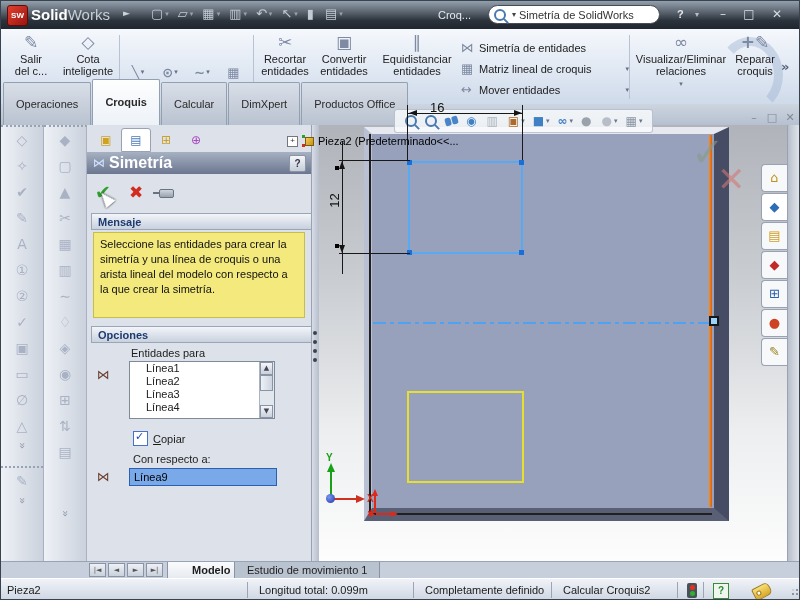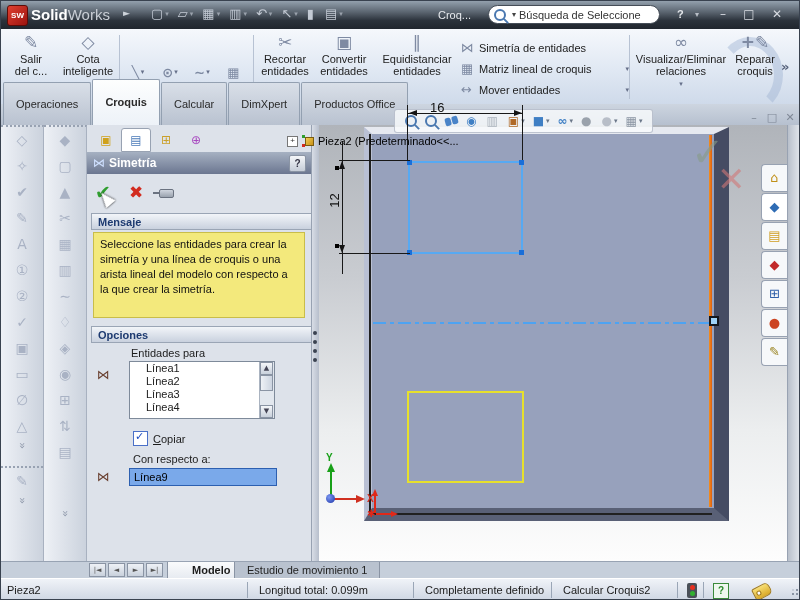--- a/index.html
+++ b/index.html
@@ -71,21 +71,21 @@
   
   #pm{left:86px;top:124px;width:224px;height:436px;background:#dde2ea;}
   #pmtabs{left:4px;top:3px;display:flex;height:22px;}
   .pmtab{width:28px;height:22px;text-align:center;line-height:22px;font-size:12px;font-family:"DejaVu Sans",sans-serif;border:1px solid transparent;}
   #pmtabs .pmtab:nth-child(1){color:#cfa11c;}
   #pmtabs .pmtab:nth-child(2){color:#4a7ab8;background:#fff;border-color:#98a2b2;border-radius:3px 3px 0 0;}
   #pmtabs .pmtab:nth-child(3){color:#caa02a;}
   #pmtabs .pmtab:nth-child(4){color:#a848c0;}
   #pmhdr{left:0px;top:27px;width:224px;height:22px;background:linear-gradient(#a6b1c2,#6b7690);display:flex;align-items:center;color:#fff;}
   #pmhdr .hico{width:16px;margin-left:6px;color:#cfe0ff;font-size:12px;font-family:"DejaVu Sans",sans-serif;}
-  #pmhdr .t{font-weight:bold;font-size:12px;flex:1;}
+  #pmhdr .t{font-weight:bold;font-size:16px;flex:1;}
   #pmhdr .help{width:15px;height:15px;margin-right:5px;background:linear-gradient(#f4f6f9,#c6cdd8);border:1px solid #8a94a4;border-radius:2px;color:#334;text-align:center;line-height:15px;font-weight:bold;font-size:10px;}
   #pmok{left:8px;top:56px;font-size:19px;color:#2f9e2f;font-family:"DejaVu Sans",sans-serif;}
   #pmcancel{left:42px;top:57px;font-size:17px;color:#d22c20;font-family:"DejaVu Sans",sans-serif;}
   .pin{left:72px;top:64px;width:13px;height:7px;background:linear-gradient(#cfd5de,#9aa2ae);border:1px solid #6a7280;border-radius:2px;}
   .pin::before{content:"";position:absolute;left:-7px;top:2px;width:7px;height:2px;background:#6a7280;}
   .grp-hdr{left:4px;width:236px;height:17px;background:linear-gradient(#f2f5f9,#c9d1de);border:1px solid #9aa5b5;box-sizing:border-box;display:flex;align-items:center;padding:0 6px;color:#1d3a70;font-weight:bold;}
   .grp-hdr .sp{flex:1;}
   .grp-hdr .chev{transform:rotate(-90deg);color:#44506a;font-size:10px;font-family:"DejaVu Sans",sans-serif;}
   #msgbox{left:6px;top:107px;width:212px;height:86px;background:#f3e97c;border:1px solid #c9bd4a;box-sizing:border-box;padding:4px 6px;line-height:15px;color:#111;}
   .sideico{font-size:13px;color:#6a4030;font-family:"DejaVu Sans",sans-serif;}
@@ -203,21 +203,21 @@
         </span>
         <span class="ticon">
           <b class="g">▤</b>
           <i class="c">▾</i>
         </span>
       </div>
     <div id="doc-abbrev" class="abs">Croq...</div>
     <div id="searchbox" class="abs">
       <span class="mag"></span>
       <span class="caret ico">▾</span>
-      <span class="txt">Búsqueda de Seleccione</span>
+      <span class="txt">Simetría de SolidWorks</span>
     </div>
     <div id="tb-help" class="abs">?</div>
     <div id="tb-helpcaret" class="abs ico">▾</div>
     <div class="winbtn abs" style="left:712px;">–</div>
     <div class="winbtn abs" style="left:738px;">□</div>
     <div class="winbtn abs" style="left:766px;">✕</div>
   </div>
 
   <div id="ribbon" class="abs">
     <div class="rb-big" style="left:4px;width:52px;">

